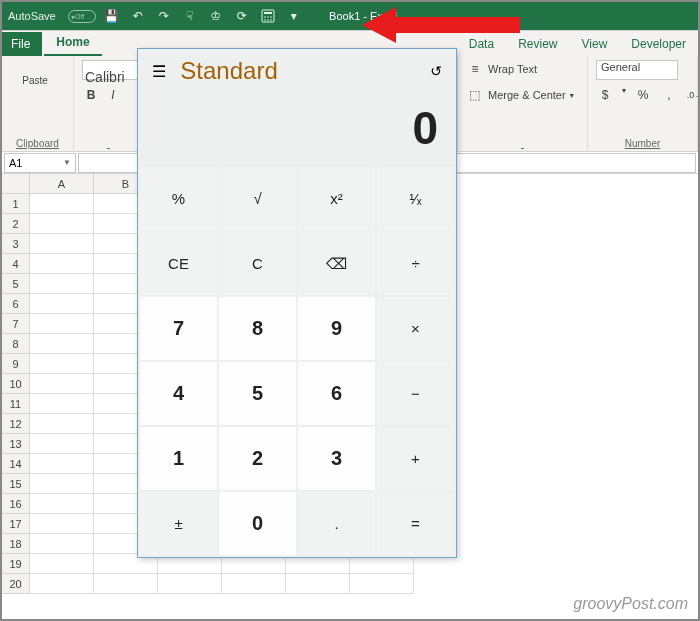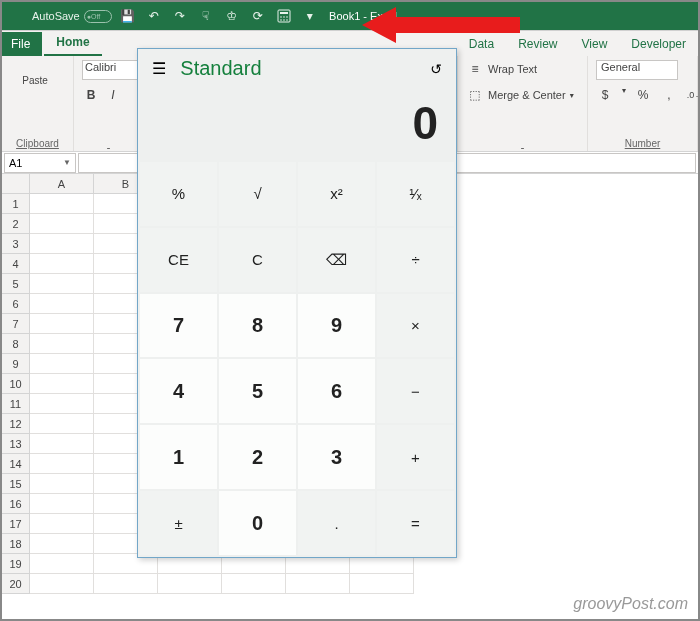--- a/index.html
+++ b/index.html
@@ -1,35 +1,35 @@
 <!DOCTYPE html>
 <html><head>
 <meta charset="utf-8">
 <style>
   * { box-sizing: border-box; margin: 0; padding: 0; font-family: "Segoe UI", Arial, sans-serif; }
   body { width: 700px; height: 621px; background: #fff; position: relative; overflow: hidden; border: 2px solid #888; }
   
   .titlebar { height: 28px; background: #217346; color: #e8f2eb; display: flex; align-items: center; font-size: 11px; padding: 0 6px; gap: 6px; position: relative; }
-  .titlebar .autosave { display: flex; gap: 4px; margin-left: 24px; }
+  .titlebar .autosave { display: flex; gap: 12px; }
   .titlebar .toggle { width: 28px; height: 13px; border: 1px solid #9bc2ad; border-radius: 7px; display: flex; align-items: center; justify-content: flex-start; font-size: 7px; color: #9bc2ad; padding: 0 2px; }
   .qat-btn { width: 20px; height: 20px; display: flex; align-items: center; justify-content: center; color: #e8f2eb; font-size: 12px; cursor: pointer; }
   .titlebar .doc { position: absolute; left: 50%; transform: translateX(-50%); color: #fdfdfd; }
   .titlebar .doc .book { color: #fff; padding-left: 26px; }
   
   .ribbon-tabs { height: 26px; background: #f3f2f1; display: flex; align-items: flex-end; font-size: 12px; border-top: 1px solid #d0d0d0; }
   .ribbon-tabs .tab { padding: 5px 12px; color: #217346; cursor: pointer; }
   .ribbon-tabs .tab.file { background: #217346; color: #fff; margin-right: 2px; padding-left: 9px; }
   .ribbon-tabs .tab.active { color: #217346; border-bottom: 2px solid #217346; font-weight: 600; }
   .ribbon-tabs .gap { flex: 1; }
   
   .ribbon { height: 96px; background: #f3f2f1; border-bottom: 1px solid #d4d4d4; display: flex; font-size: 11px; color: #444; }
   .group { border-right: 1px solid #e1dfdd; padding: 4px 8px 2px; display: flex; flex-direction: column; }
   .group-label { font-size: 10px; color: #666; text-align: center; margin-top: auto; padding-top: 2px; text-decoration: underline; }
   .icon-lg { width: 34px; height: 40px; display: flex; align-items: center; justify-content: center; font-size: 10px; gap: 16px; }
-  .font-select { width: 62px; height: 20px; border: 1px solid #c8c6c4; background: #fff; font-size: 11px; padding: 0 2px; }
+  .font-select { width: 62px; height: 20px; border: 1px solid #c8c6c4; background: #fff; font-size: 14px; padding: 8px 2px; }
   .btn-row { display: flex; gap: 4px; }
   .rb-btn { min-width: 18px; height: 18px; display: flex; align-items: center; justify-content: center; font-size: 12px; cursor: pointer; }
   .num-select { width: 82px; height: 20px; border: 1px solid #c8c6c4; background: #fff; font-size: 11px; padding: 0 4px; }
   
   .namebar { height: 22px; border-bottom: 1px solid #d4d4d4; display: flex; align-items: center; }
   .namebox { width: 72px; height: 20px; border: 1px solid #c8c6c4; margin: 0 2px; font-size: 11px; padding: 8px 4px; display: flex; align-items: center; justify-content: space-between; }
   .namebox .dd { font-size: 8px; color: #666; }
   .fxbar { flex: 1; height: 20px; border: 1px solid #c8c6c4; margin-right: 2px; }
   .corner { width: 28px; height: 20px; background: #f3f2f1; border-right: 1px solid #d4d4d4; border-bottom: 1px solid #d4d4d4; }
   .col-headers { display: flex; }
@@ -43,21 +43,21 @@
   .calc {
     position: absolute; left: 135px; top: 46px; width: 320px; height: 510px;
     background: #eef0ef; border: 1px solid #72a6c8; box-shadow: 2px 2px 6px rgba(0,0,0,0.2);
     display: flex; flex-direction: column; z-index: 20;
   }
   .calc-title { height: 30px; display: flex; align-items: center; padding: 0 10px; font-size: 12px; color: #333; }
   .calc-title .spacer { flex: 1; }
   .calc-title .wbtn { width: 40px; height: 28px; display: flex; align-items: center; justify-content: center; font-size: 13px; cursor: pointer; }
   .calc-mode { display: flex; align-items: center; padding: 8px 14px; gap: 14px; }
   .calc-mode .ham { font-size: 16px; cursor: pointer; }
-  .calc-mode .mode { font-size: 20px; font-weight: 400; color: #15803d; }
+  .calc-mode .mode { font-size: 24px; font-weight: 400; color: #a16207; }
   .calc-mode .hist { margin-left: auto; font-size: 14px; cursor: pointer; }
   .calc-display { text-align: right; font-size: 46px; font-weight: 600; color: #222; padding: 8px 18px 10px; }
   .mem-row { display: flex; justify-content: space-around; padding: 6px 4px 8px; font-size: 12px; }
   .mem-row .mb { color: #888; cursor: pointer; width: 40px; text-align: center; }
   .mem-row .mb.active { color: #222; }
   .calc-grid { flex: 1; display: grid; grid-template-columns: repeat(4, 1fr); grid-template-rows: repeat(6, 1fr); gap: 2px; padding: 2px; background: #eef0ef; }
   .ckey { background: #f7f9f8; display: flex; align-items: center; justify-content: center; font-size: 18px; color: #222; cursor: pointer; }
   .ckey.fn { background: #f1f3f2; font-size: 15px; }
   .ckey.num { background: #fcfdfc; font-weight: 600; font-size: 20px; }
   

